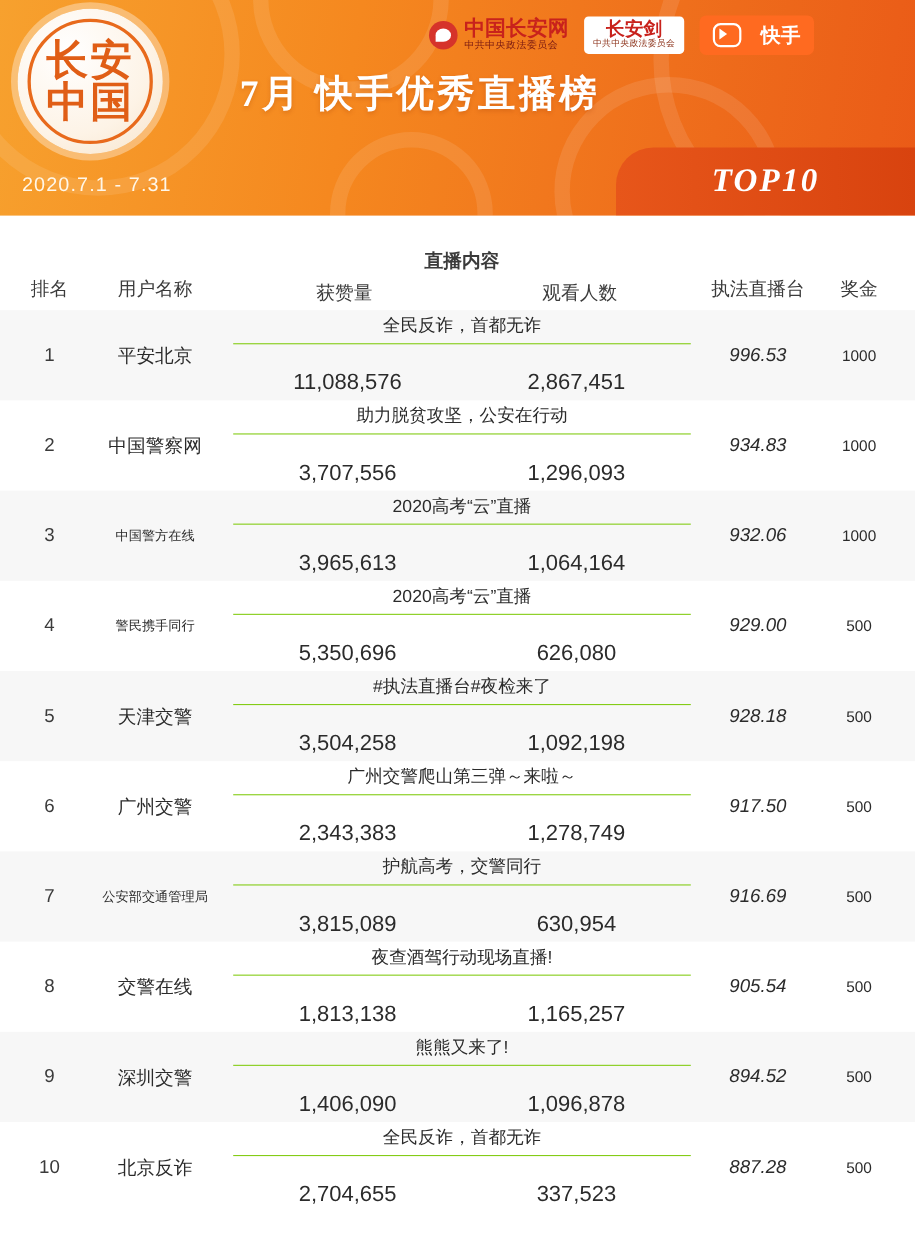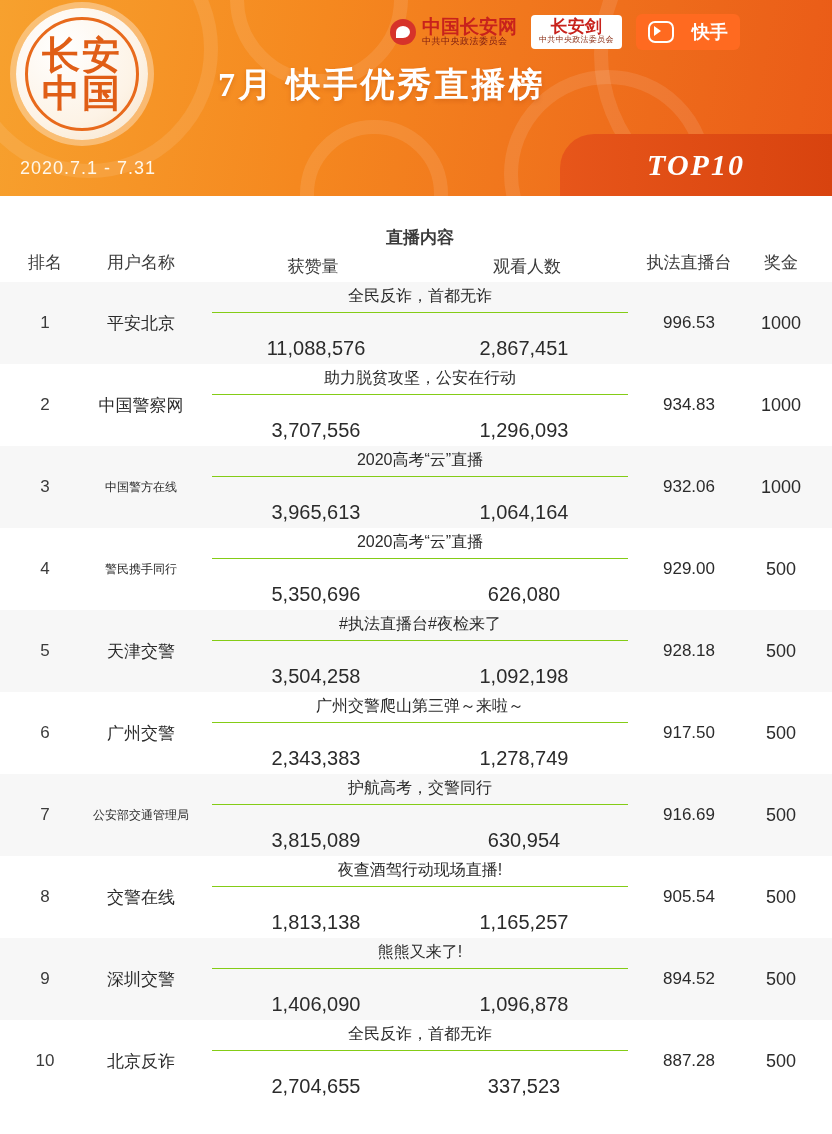--- a/index.html
+++ b/index.html
@@ -246,25 +246,26 @@
     text-align: center;
     font-size: 20px;
     color: #2b2b2b;
     margin-top: 19px;
   }
   .cell-index {
     width: 110px;
     text-align: center;
     font-size: 17px;
     color: #2b2b2b;
+    font-style: italic;
   }
   .cell-prize {
     width: 74px;
     text-align: center;
-    font-size: 18px;
+    font-size: 14px;
     color: #2b2b2b;
   }
 </style>
 </head>
 <body>
 
 <div class="header">
   <div class="swirl sw1"></div>
   <div class="swirl sw2"></div>
   <div class="swirl sw3"></div>

